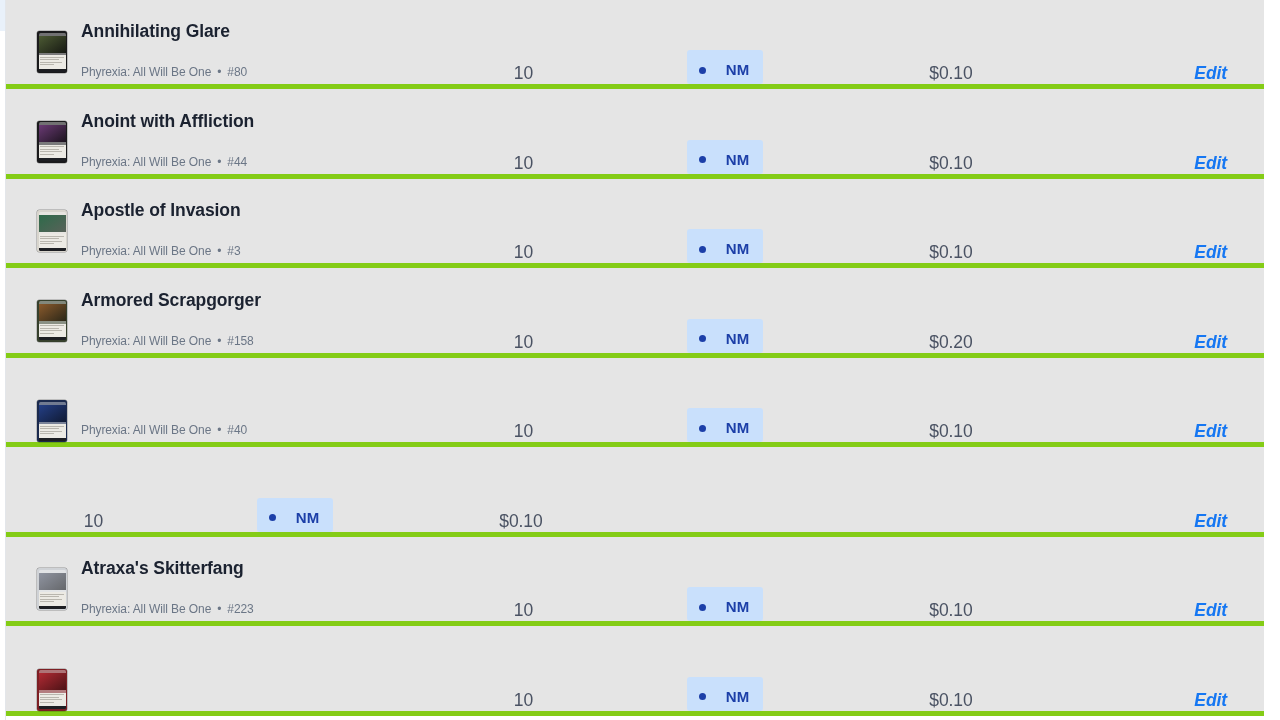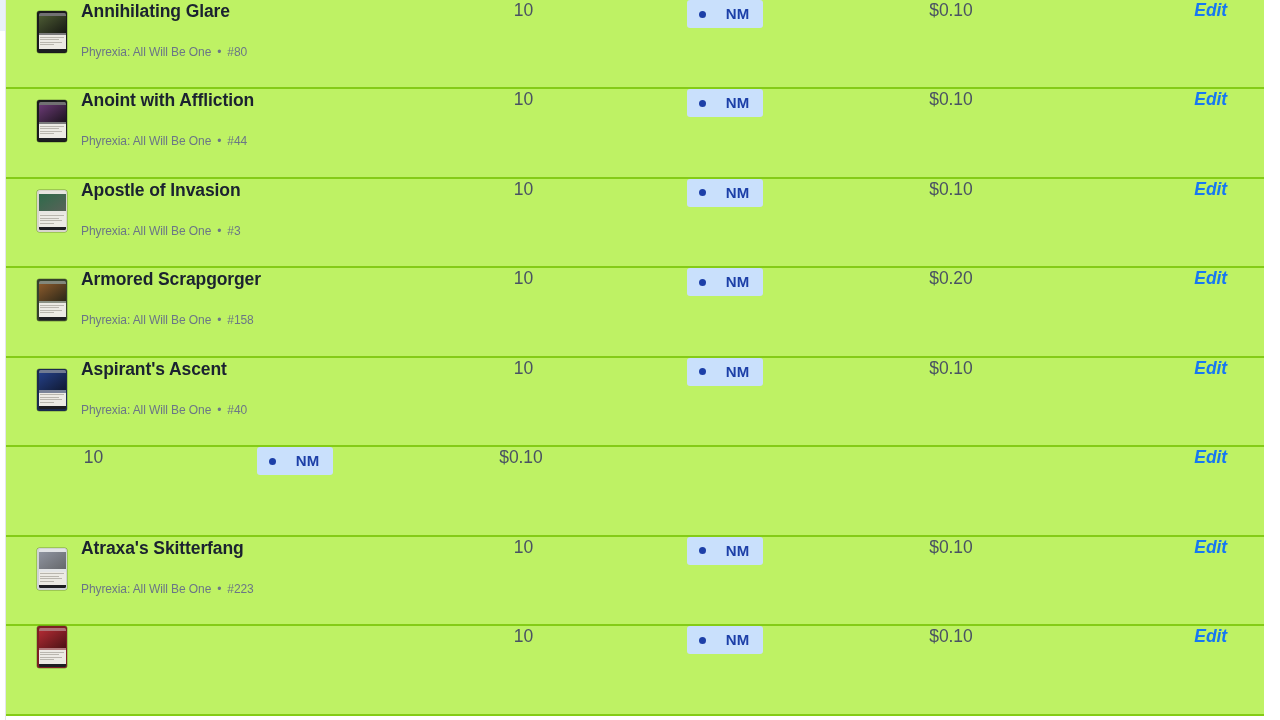--- a/index.html
+++ b/index.html
@@ -45,23 +45,23 @@
     left: 6px;
     top: 0;
     width: 1274px;
   }
 
   .row {
     position: relative;
     box-sizing: border-box;
     height: 89.5px;
     display: flex;
-    align-items: flex-start;
-    background: #bef264;
-    border-bottom: 2px solid #84cc16;
+    align-items: flex-end;
+    background: #e5e5e5;
+    border-bottom: 5px solid #84cc16;
     width: 1258px;
   }
   .row:first-child {
     height: 89px;
   }
 
   
   .cell-card {
     display: flex;
     align-items: center;
@@ -167,21 +167,21 @@
     display: flex;
     justify-content: center;
   }
   .badge {
     display: inline-flex;
     align-items: center;
     gap: 20px;
     background: #c9e0fc;
     color: #1c3fa8;
     border-radius: 3px;
-    padding: 6px 14px 6px 12px;
+    padding: 12px 14px 6px 12px;
     font-size: 15px;
     font-weight: bold;
     line-height: 16px;
     letter-spacing: 0.1px;
   }
   .badge .dot {
     width: 7px;
     height: 7px;
     border-radius: 50%;
     background: #1c3fa8;
@@ -357,21 +357,20 @@
               <div class="textbox">
                 <i></i>
                 <i></i>
                 <i></i>
                 <i></i>
               </div>
               <div class="footer"></div>
             </div>
           </div>
           <div class="card-text">
-            <div class="card-name">Aspirant's Ascent</div>
             <div class="card-sub"><span>Phyrexia: All Will Be One</span><span style="margin: 0px 6px;">•</span><span>#40</span></div>
           </div>
         </div>
         <div class="cell-qty">10</div>
         <div class="cell-cond">
           <span class="badge">
             <span class="dot"></span>
             <span>NM</span>
           </span>
         </div>

